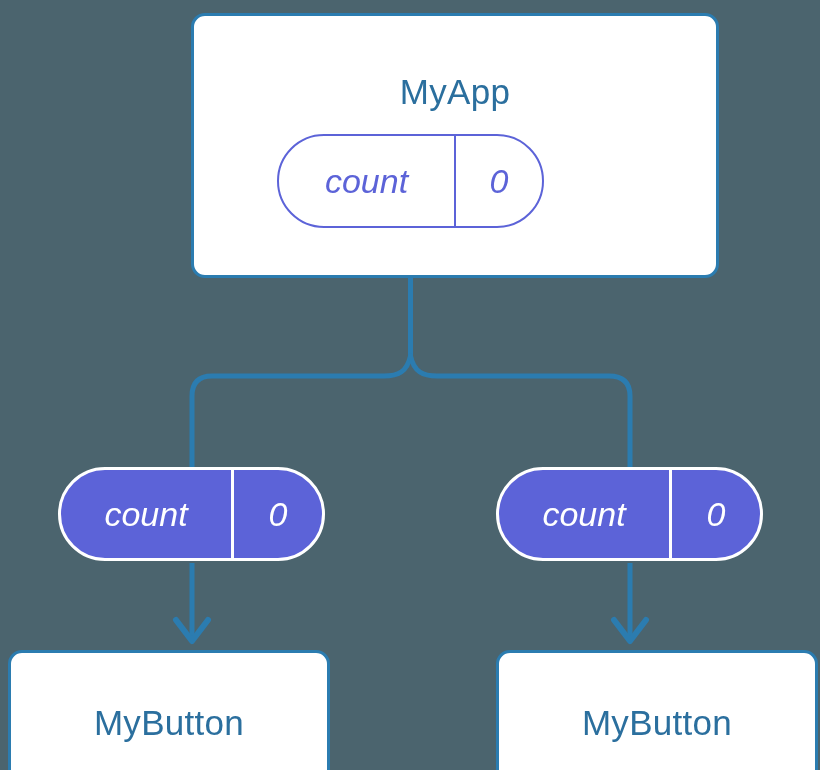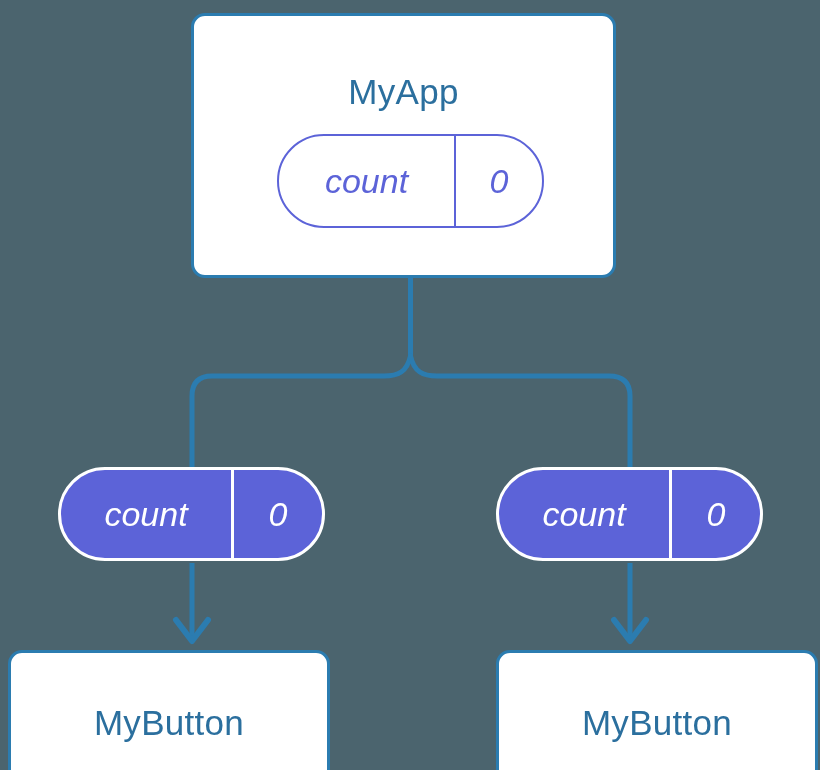--- a/index.html
+++ b/index.html
@@ -39,21 +39,21 @@
     color: #2b6f9e;
     font-size: 35px;
     letter-spacing: 0.3px;
     text-align: center;
     white-space: nowrap;
   }
 
   #app-box {
     left: 191px;
     top: 13px;
-    width: 425px;
+    width: 528px;
     height: 265px;
     display: flex;
     flex-direction: column;
     align-items: center;
   }
   #app-box .component-title {
     margin-top: 56px;
   }
 
   .button-box {

